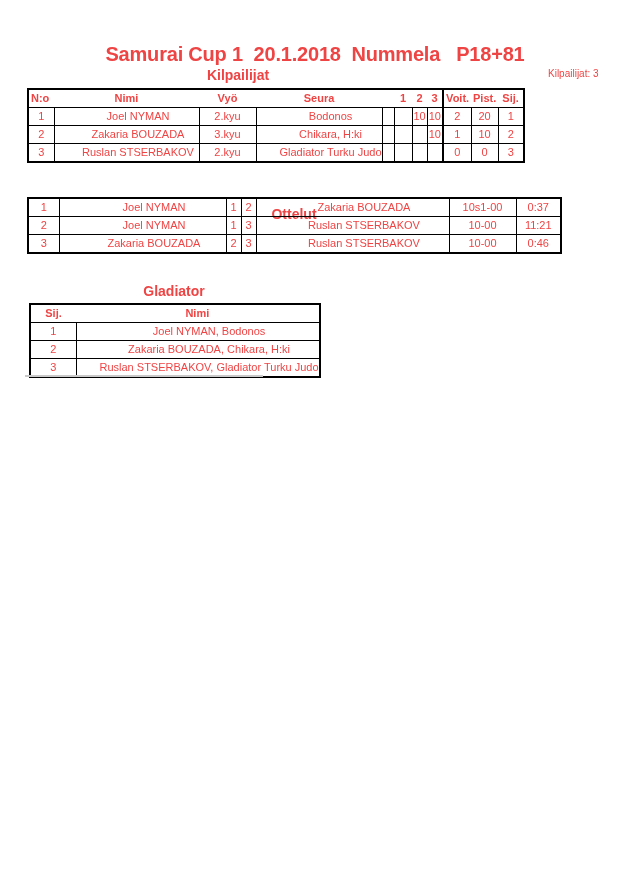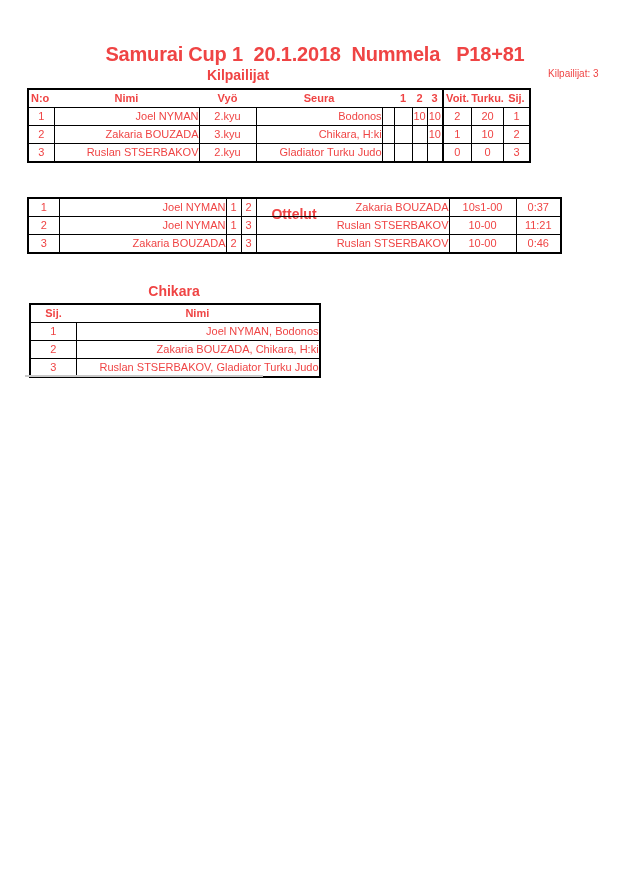--- a/index.html
+++ b/index.html
@@ -31,21 +31,21 @@
   .t-results     { left:29px; top:303px; }
   th, td {
     font-size:11px; height:17px; padding:0; margin:0;
     vertical-align:middle; white-space:nowrap; line-height:17px;
   }
   th {
     font-weight:bold; border:none; border-bottom:1px solid #000;
     overflow:visible; text-align:center;margin-left:39px;
   }
   td { border:1px solid #000; overflow:hidden; text-align:center; }
-  .tl { text-align:right; padding-left:23px; }
+  .tl { text-align:center; padding-left:23px; }
   .th-edge { text-align:left; padding-left:2px; }
   .thick-left { border-left:2px solid #000 !important; }
   .faint-rule {
     position:absolute; left:25px; top:375px; width:238px; height:2px;
     background:#c9c9c9;
   }
 </style>
 </head>
 <body>
 
@@ -75,21 +75,21 @@
         <tr>
       <th class="th-edge">N:o</th>
       <th>Nimi</th>
       <th>Vyö</th>
       <th>Seura</th>
       <th></th>
       <th>1</th>
       <th>2</th>
       <th>3</th>
       <th class="thick-left">Voit.</th>
-      <th>Turku.</th>
+      <th>Pist.</th>
       <th>Sij.</th>
     </tr>
     <tr>
       <td>1</td>
       <td class="tl">Joel NYMAN</td>
       <td>2.kyu</td>
       <td class="tl">Bodonos</td>
       <td></td>
       <td></td>
       <td>10</td>
@@ -163,21 +163,21 @@
       <td class="tl">Zakaria BOUZADA</td>
       <td>2</td>
       <td>3</td>
       <td class="tl">Ruslan STSERBAKOV</td>
       <td>10-00</td>
       <td>0:46</td>
     </tr>
   </tbody>
     </table>
 
-  <div class="section-heading heading-results">Chikara</div>
+  <div class="section-heading heading-results">Gladiator</div>
 
   <table class="t-results">
     <colgroup>
       <col style="width:46px">
         <col style="width:242px">
     </colgroup>
     <tbody>
         <tr>
       <th>Sij.</th>
       <th>Nimi</th>

